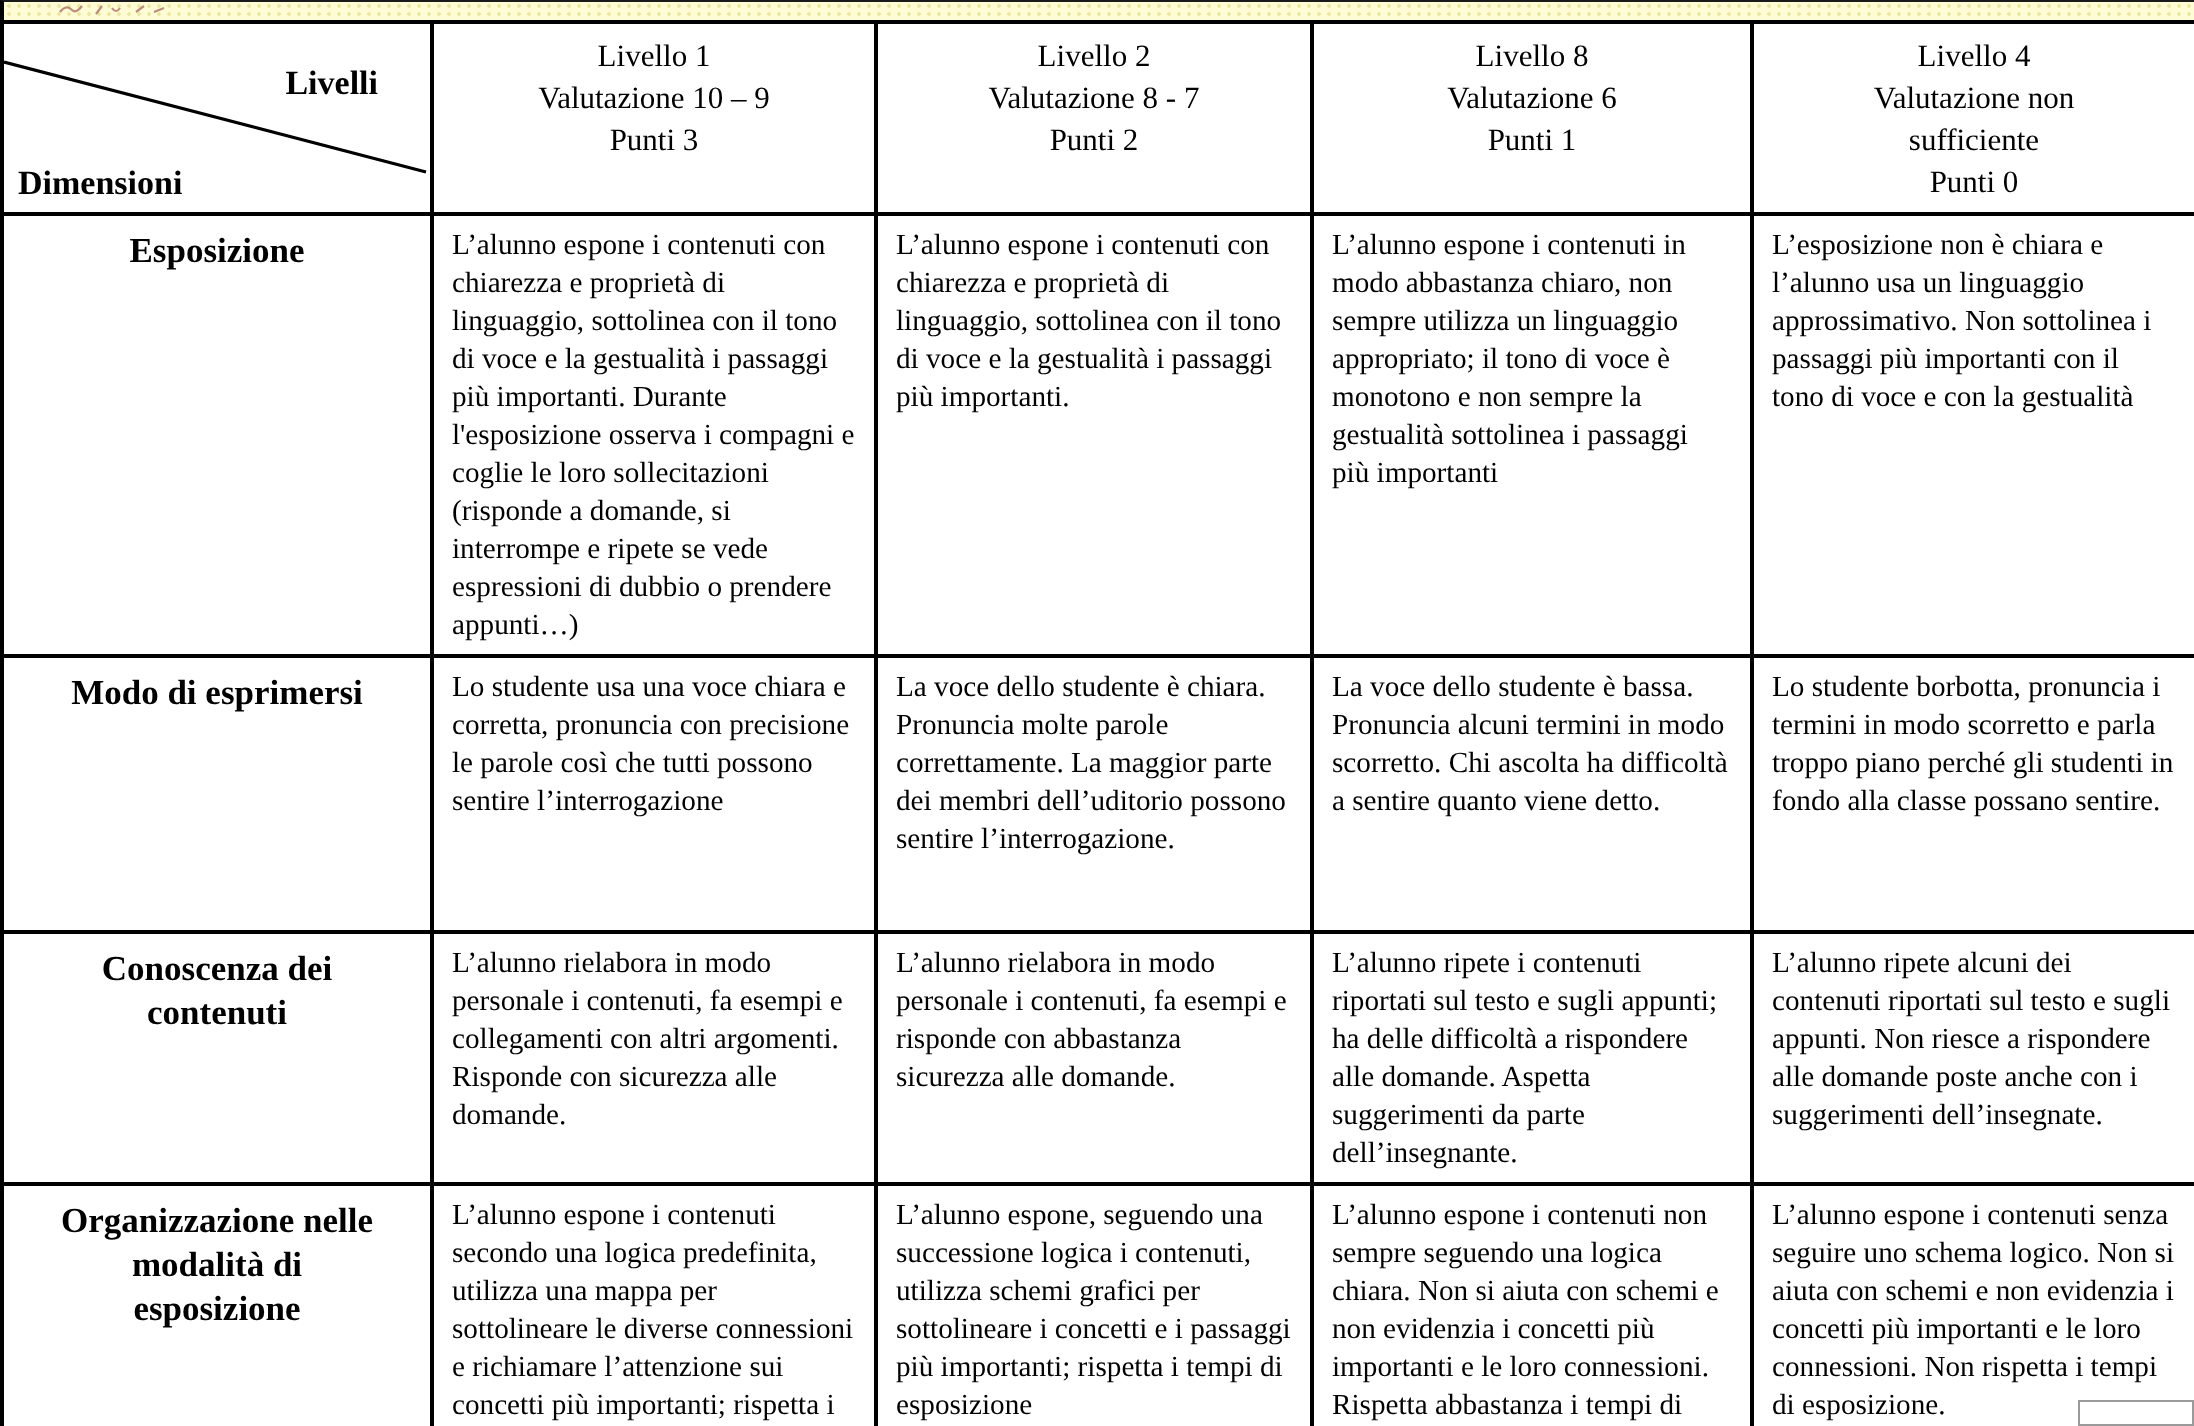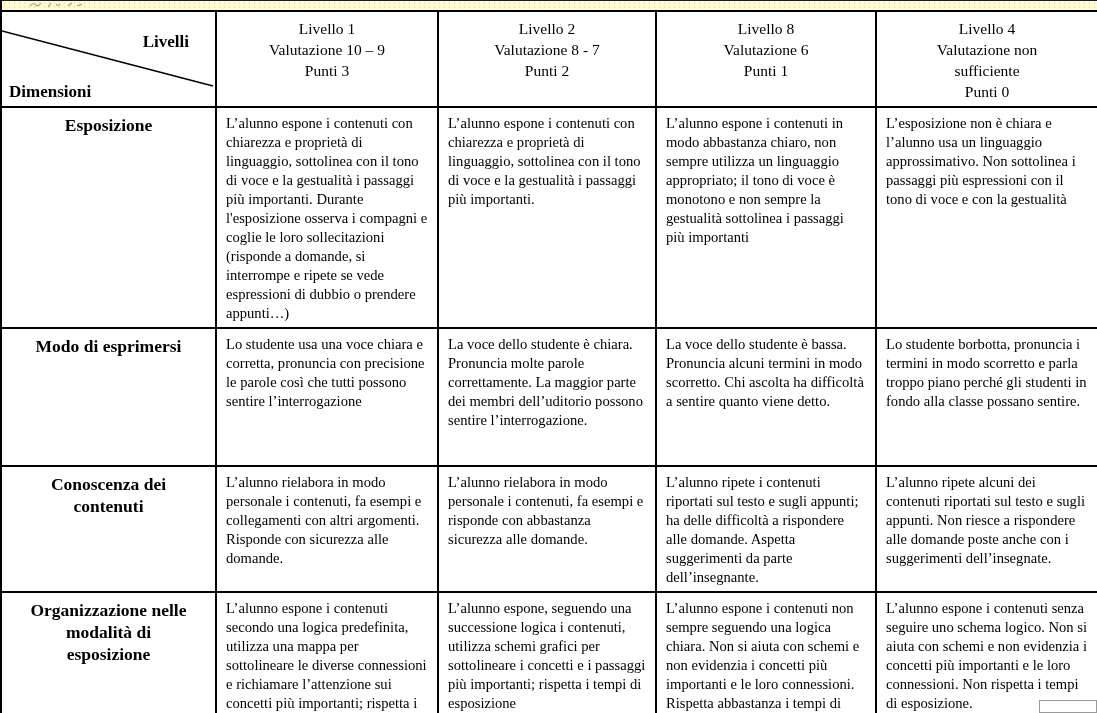--- a/index.html
+++ b/index.html
@@ -134,21 +134,21 @@
       </td>
     </tr>
 
     <tr class="r-esposizione">
       <td class="dim">
         <span class="dim-label">Esposizione</span>
       </td>
       <td class="desc">L’alunno espone i contenuti con chiarezza e proprietà di linguaggio, sottolinea con il tono di voce e la gestualità i passaggi più importanti. Durante l'esposizione osserva i compagni e coglie le loro sollecitazioni (risponde a domande, si interrompe e ripete se vede espressioni di dubbio o prendere appunti…)</td>
       <td class="desc">L’alunno espone i contenuti con chiarezza e proprietà di linguaggio, sottolinea con il tono di voce e la gestualità i passaggi più importanti.</td>
       <td class="desc">L’alunno espone i contenuti in modo abbastanza chiaro, non sempre utilizza un linguaggio appropriato; il tono di voce è monotono e non sempre la gestualità sottolinea i passaggi più importanti</td>
-      <td class="desc">L’esposizione non è chiara e l’alunno usa un linguaggio approssimativo. Non sottolinea i passaggi più espressioni con il tono di voce e con la gestualità</td>
+      <td class="desc">L’esposizione non è chiara e l’alunno usa un linguaggio approssimativo. Non sottolinea i passaggi più importanti con il tono di voce e con la gestualità</td>
     </tr>
 
     <tr class="r-modo">
       <td class="dim">
         <span class="dim-label">Modo di esprimersi</span>
       </td>
       <td class="desc">Lo studente usa una voce chiara e corretta, pronuncia con precisione le parole così che tutti possono sentire l’interrogazione</td>
       <td class="desc">La voce dello studente è chiara. Pronuncia molte parole correttamente. La maggior parte dei membri dell’uditorio possono sentire l’interrogazione.</td>
       <td class="desc">La voce dello studente è bassa. Pronuncia alcuni termini in modo scorretto.  Chi ascolta ha difficoltà a sentire quanto viene detto.</td>
       <td class="desc">Lo studente borbotta, pronuncia i termini in modo scorretto e parla troppo piano perché gli studenti in fondo alla classe possano sentire.</td>

